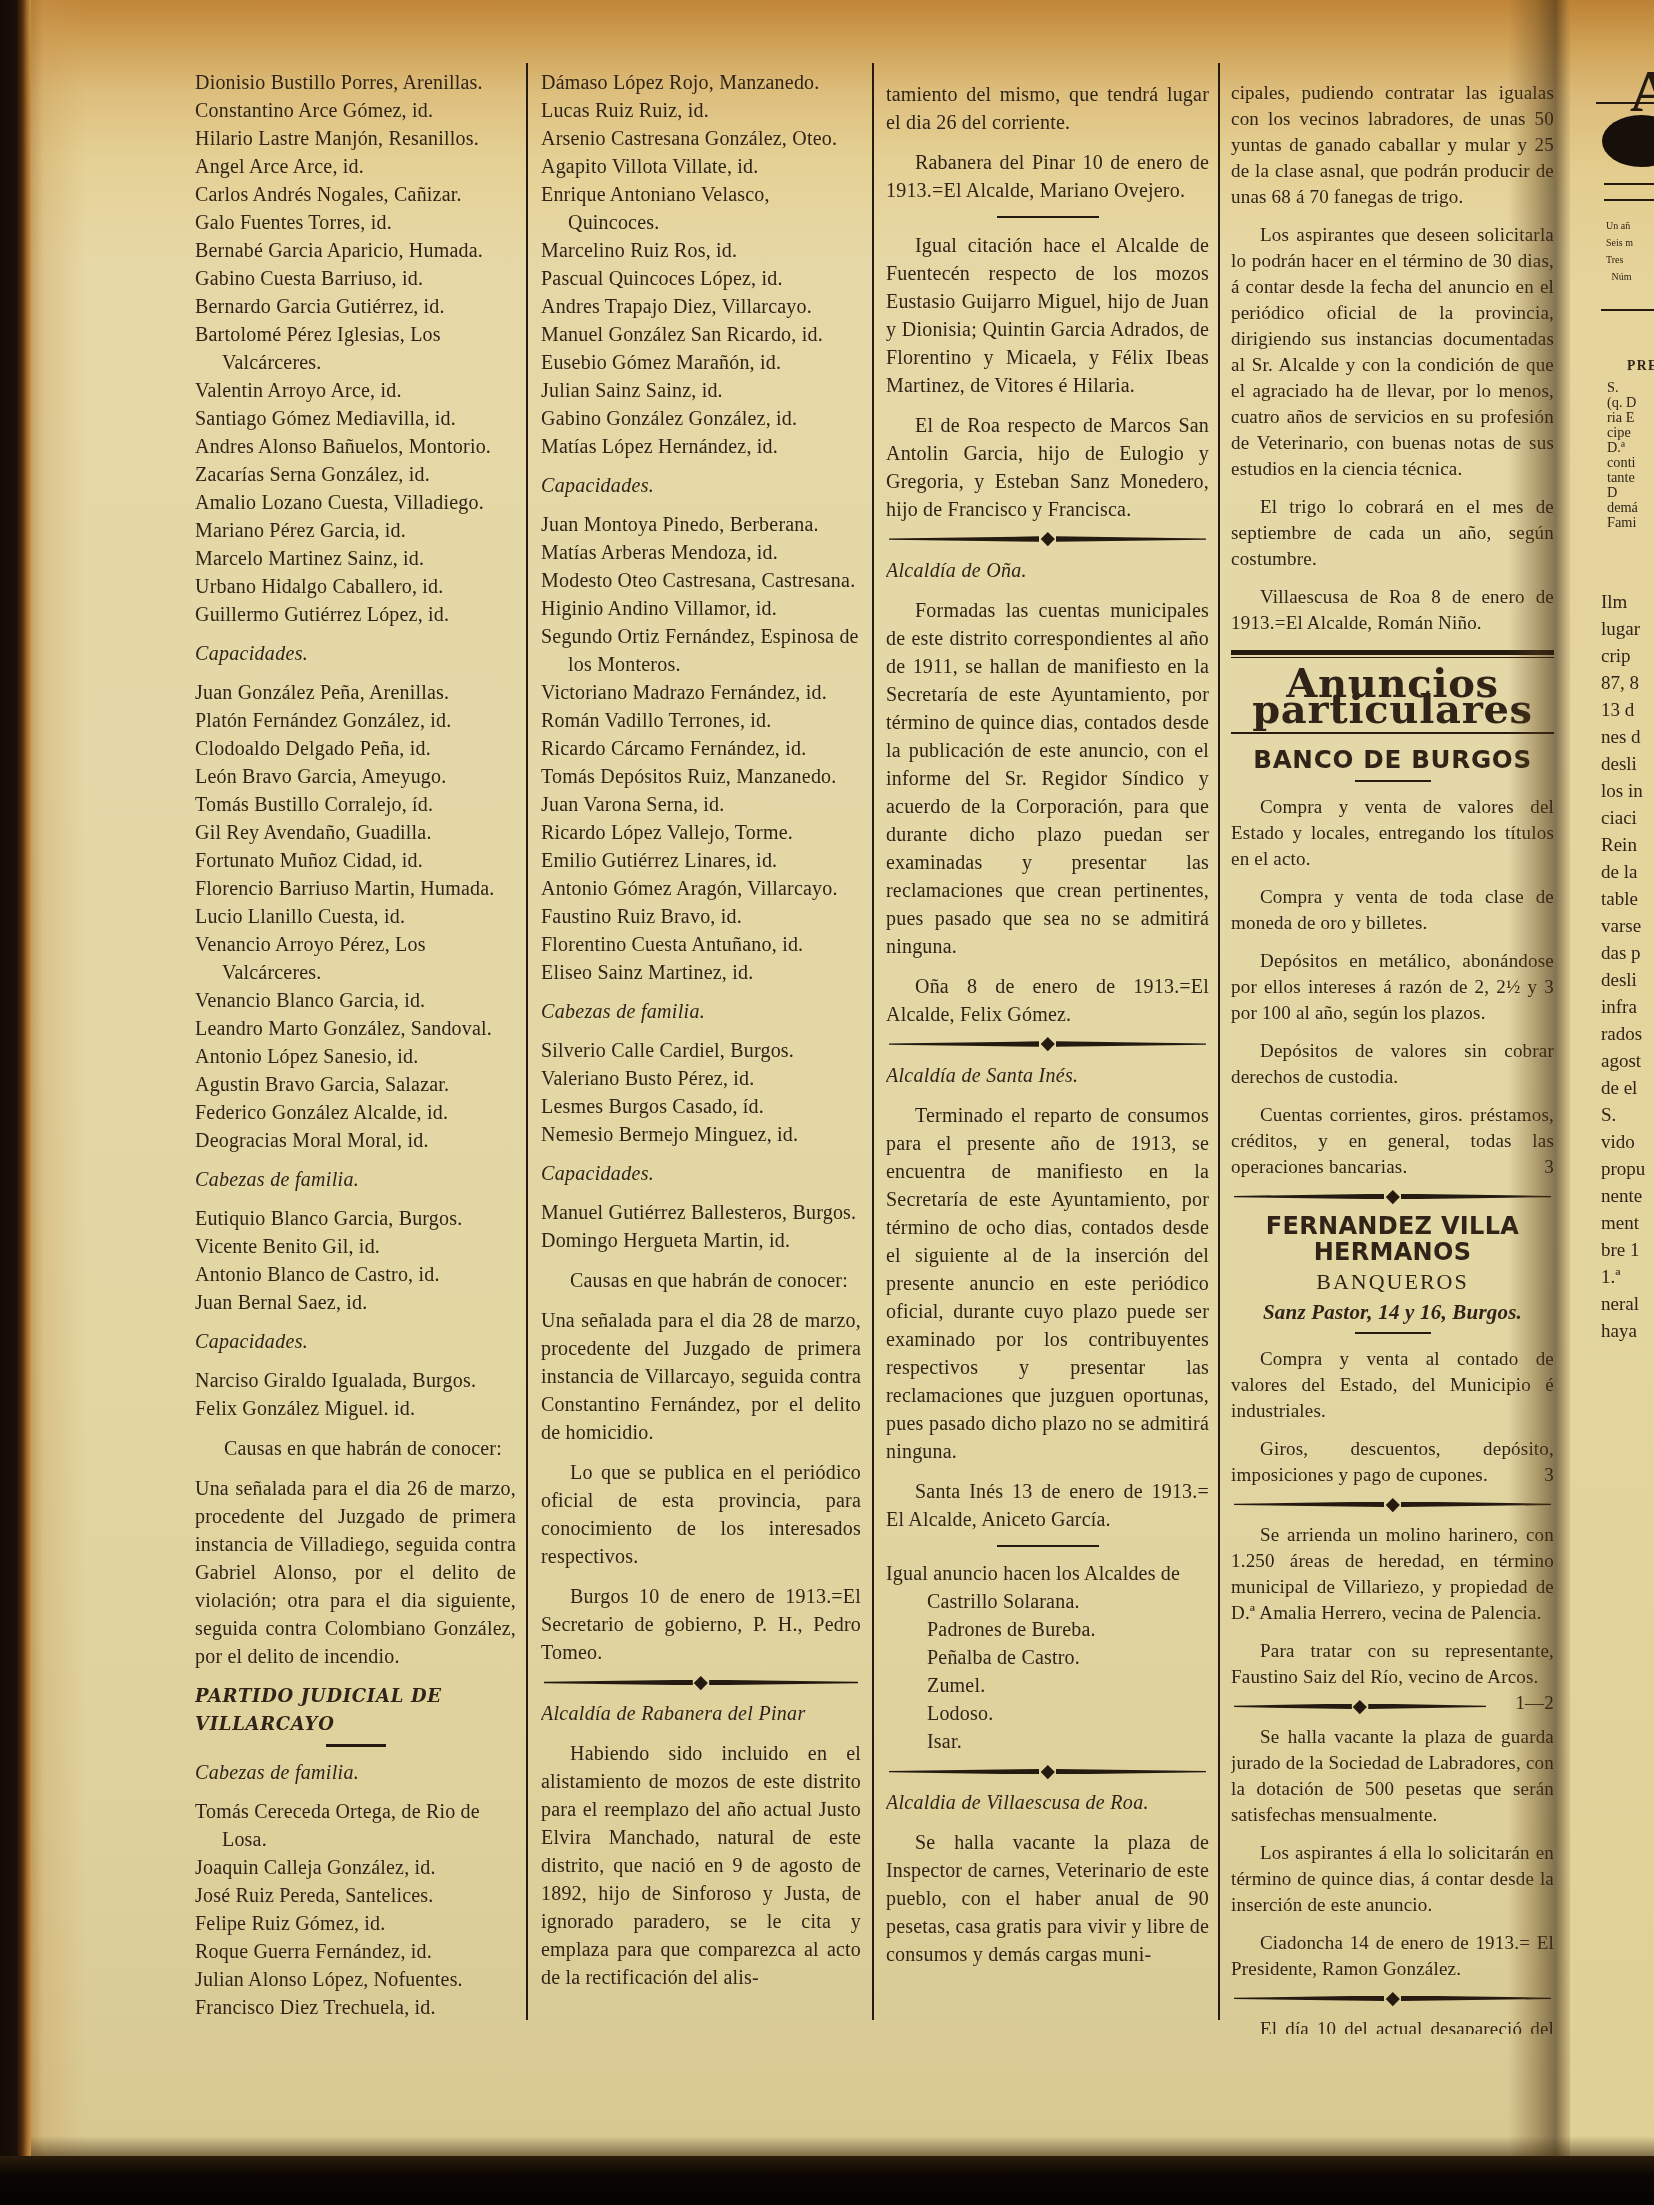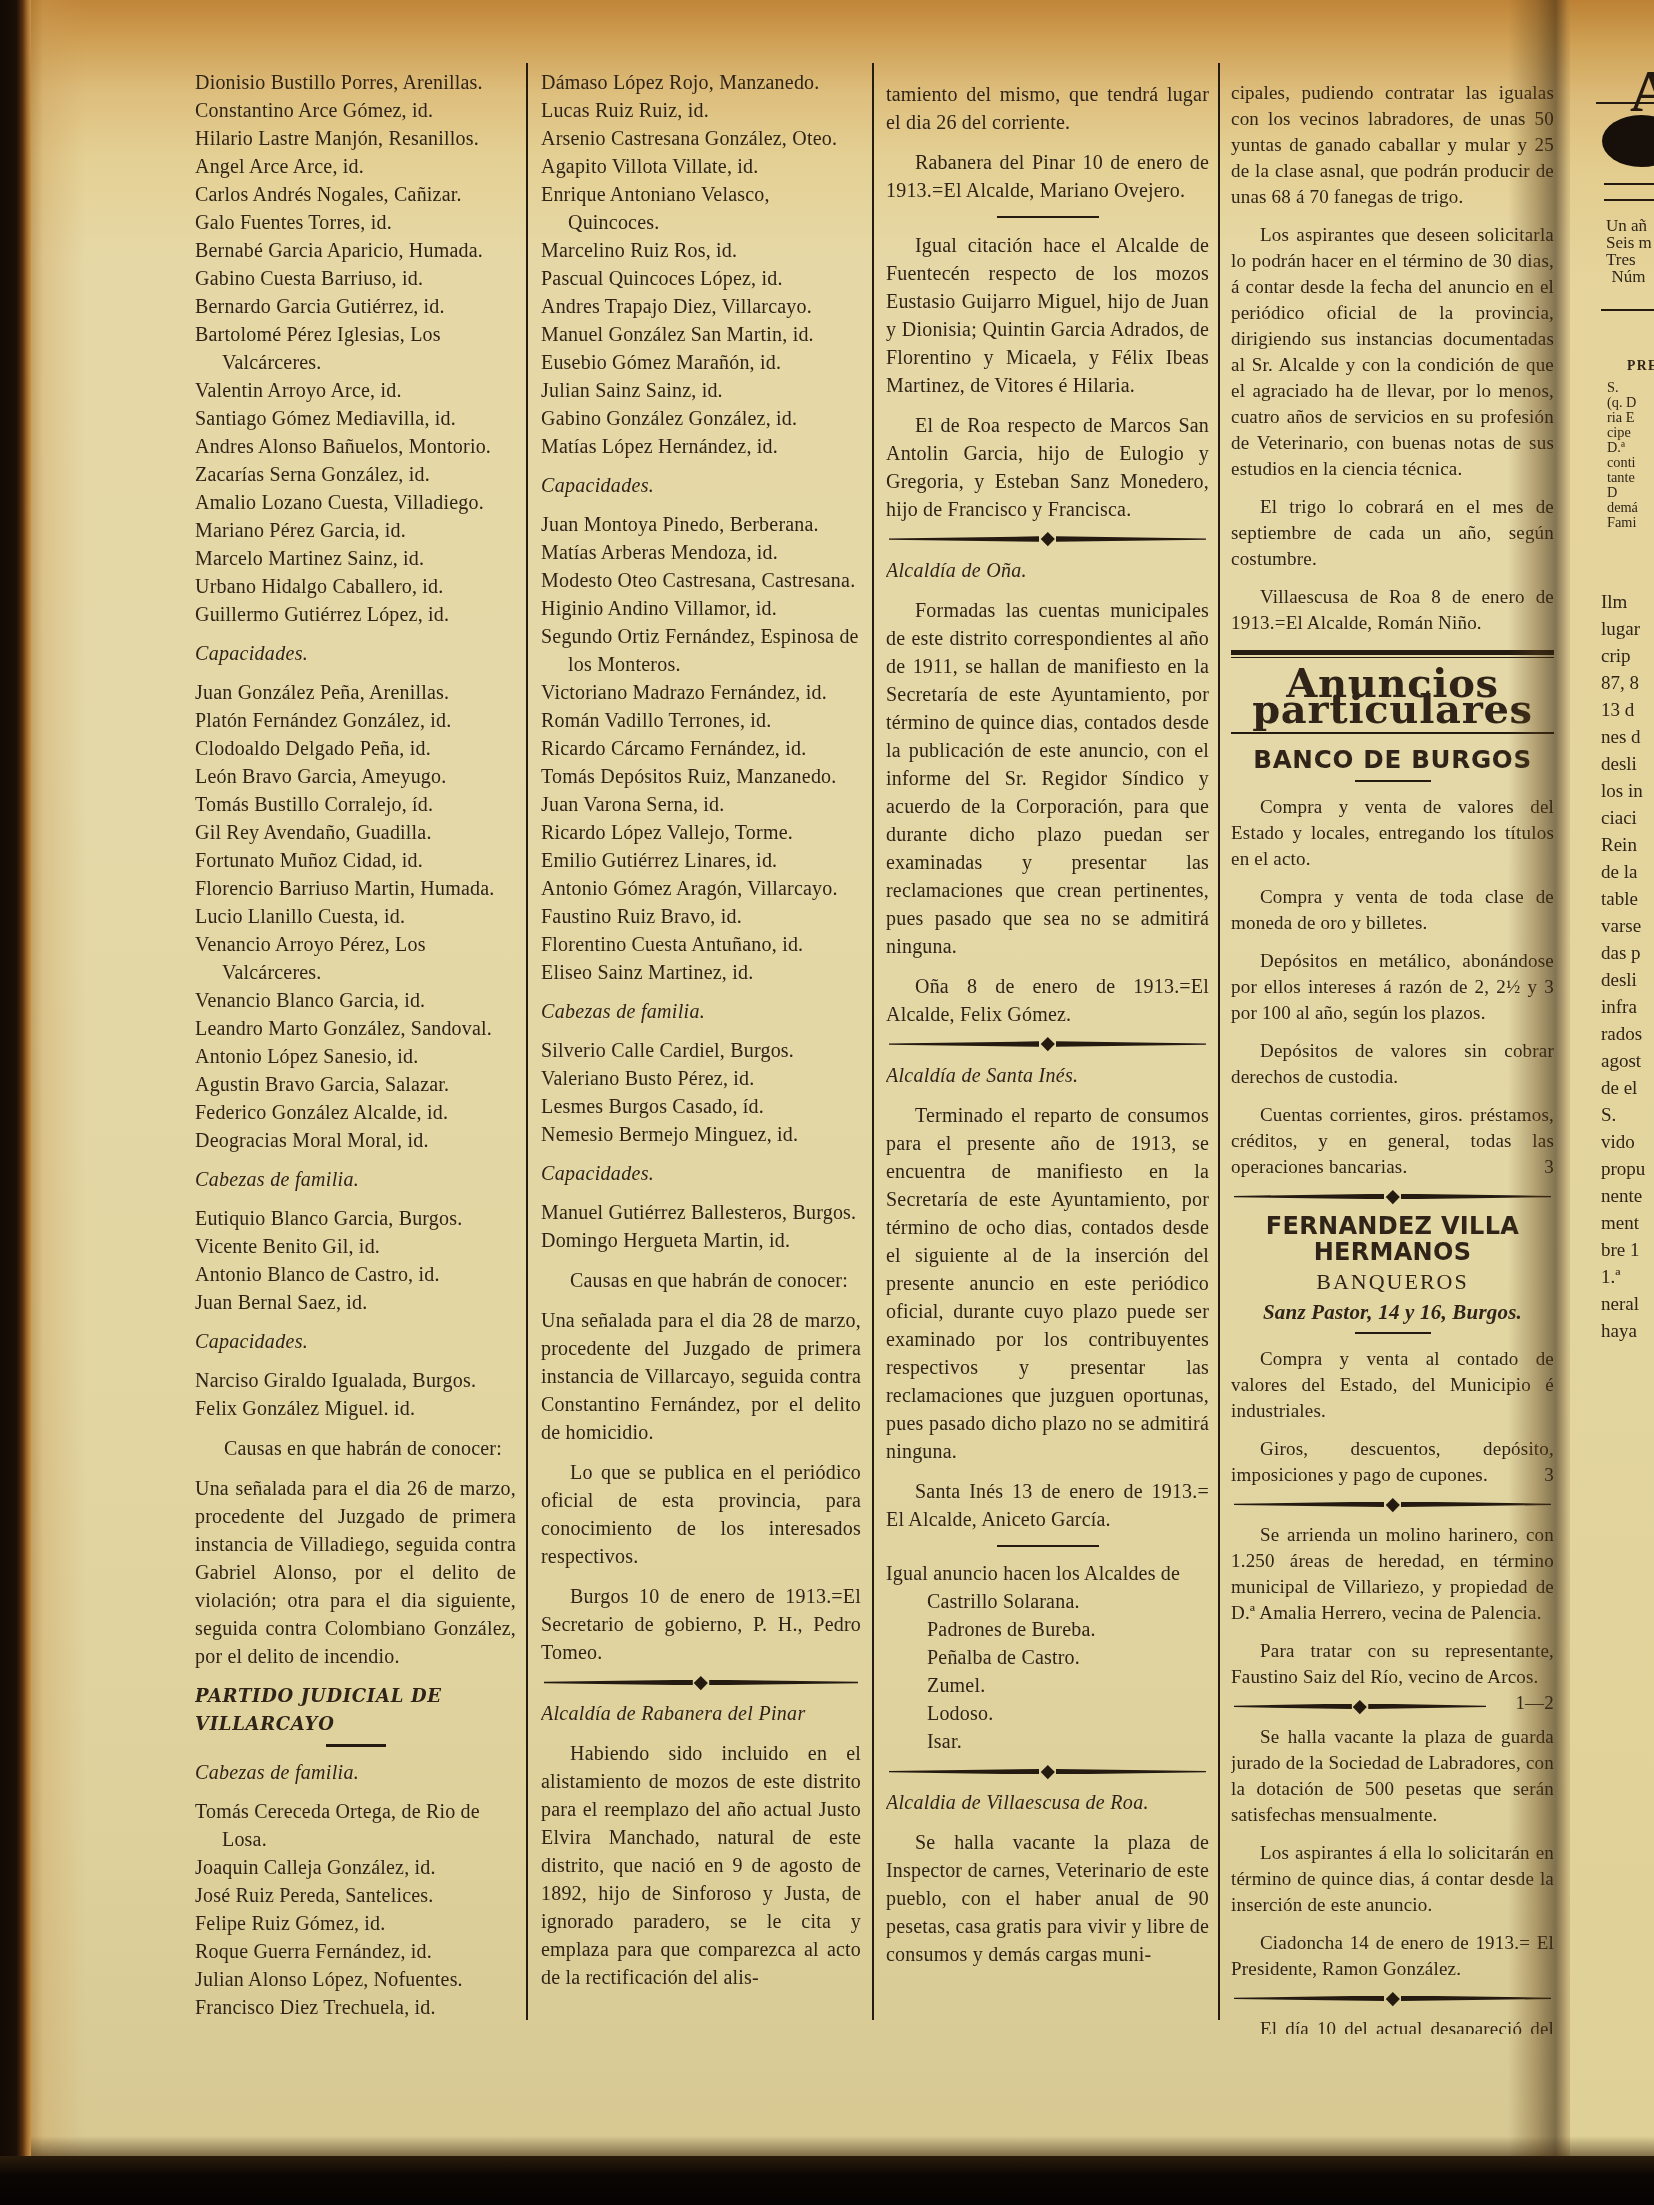--- a/index.html
+++ b/index.html
@@ -63,21 +63,21 @@
   
   .nextpage{position:absolute;top:0;bottom:0;right:0;width:85px;overflow:hidden;
     background:linear-gradient(180deg,#bd8134 0,#d0a458 48px,#ddbd7c 102px,#e3cd8e 171px,#e5d49c 287px,#e3d59e 60%,#ded096 100%);}
   .bigA{position:absolute;top:57px;left:60px;font-size:60px;font-weight:bold;color:#241a10;}
   .np-rule{position:absolute;right:0;border-top:2.7px solid #241a10;}
   .np-r1{top:102px;left:26px;}
   .np-r2{top:183px;left:34px;border-top-width:2px;}
   .np-r3{top:199px;left:34px;border-top-width:2px;}
   .np-r4{top:309px;left:31px;border-top-width:2px;}
   .stamp{position:absolute;top:115px;right:-26px;width:79px;height:52px;background:#17100a;border-radius:50%;}
-  .np-price{position:absolute;top:217px;left:36px;font-size:17px;line-height:17px;}
+  .np-price{position:absolute;top:217px;left:36px;font-size:10px;line-height:17px;}
   .np-price div:nth-child(4){padding-left:5.5px;}
   .np-pre{position:absolute;top:358px;left:57px;font-size:13.7px;letter-spacing:1.4px;font-weight:bold;}
   .np-body{position:absolute;top:380px;left:37px;font-size:14.3px;line-height:15px;}
   .np-lower{position:absolute;top:588px;left:31px;font-size:19px;line-height:27px;}
 </style>
 </head>
 <body>
 
 <div class="left-edge"></div>
 
@@ -141,21 +141,21 @@
     </div>
   <div class="col col-1">
       <p class="entry">Dámaso López Rojo, Manzanedo.</p>
       <p class="entry">Lucas Ruiz Ruiz, id.</p>
       <p class="entry">Arsenio Castresana González, Oteo.</p>
       <p class="entry">Agapito Villota Villate, id.</p>
       <p class="entry">Enrique Antoniano Velasco, Quincoces.</p>
       <p class="entry">Marcelino Ruiz Ros, id.</p>
       <p class="entry">Pascual Quincoces López, id.</p>
       <p class="entry">Andres Trapajo Diez, Villarcayo.</p>
-      <p class="entry">Manuel González San Martin, id.</p>
+      <p class="entry">Manuel González San Ricardo, id.</p>
       <p class="entry">Eusebio Gómez Marañón, id.</p>
       <p class="entry">Julian Sainz Sainz, id.</p>
       <p class="entry">Gabino González González, id.</p>
       <p class="entry">Matías López Hernández, id.</p>
       <p class="cihead">Capacidades.</p>
       <p class="entry">Juan Montoya Pinedo, Berberana.</p>
       <p class="entry">Matías Arberas Mendoza, id.</p>
       <p class="entry">Modesto Oteo Castresana, Castresana.</p>
       <p class="entry">Higinio Andino Villamor, id.</p>
       <p class="entry">Segundo Ortiz Fernández, Espinosa de los Monteros.</p>

